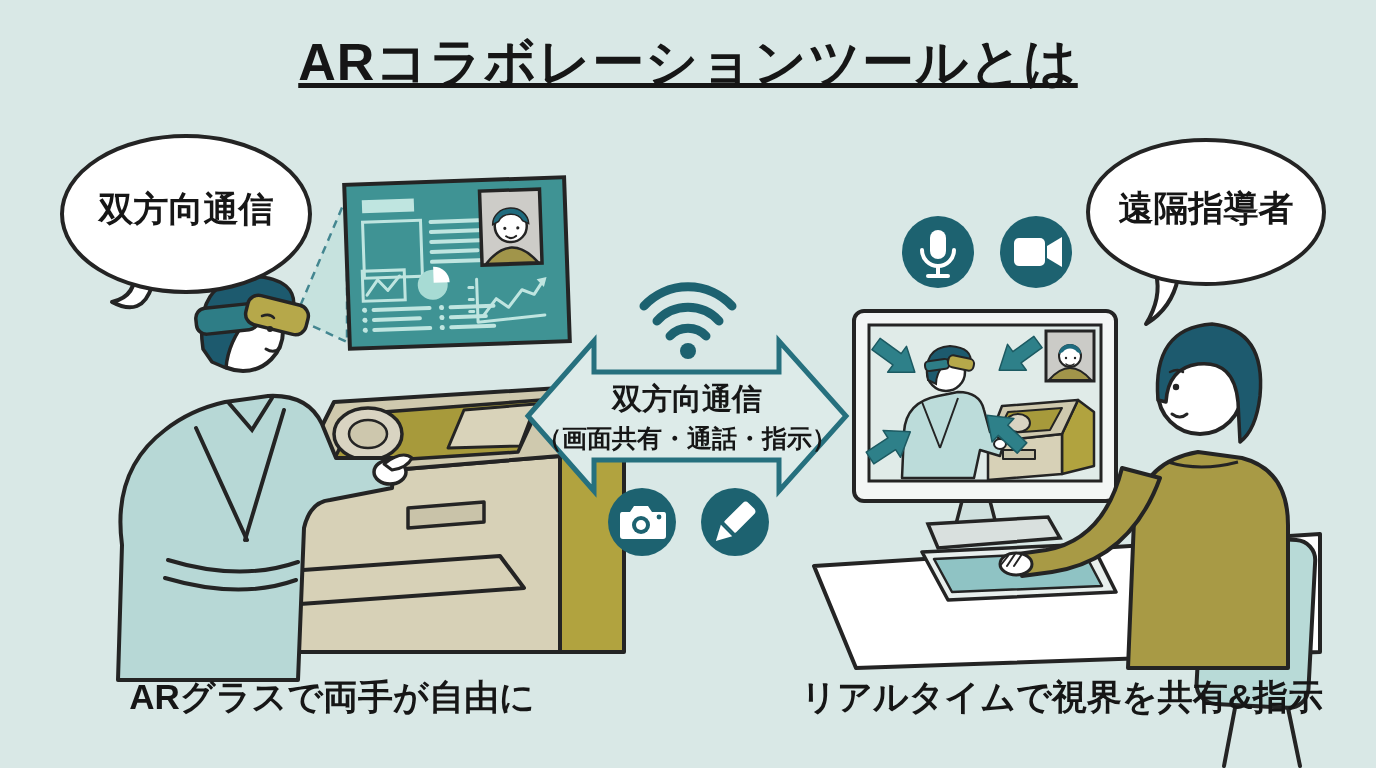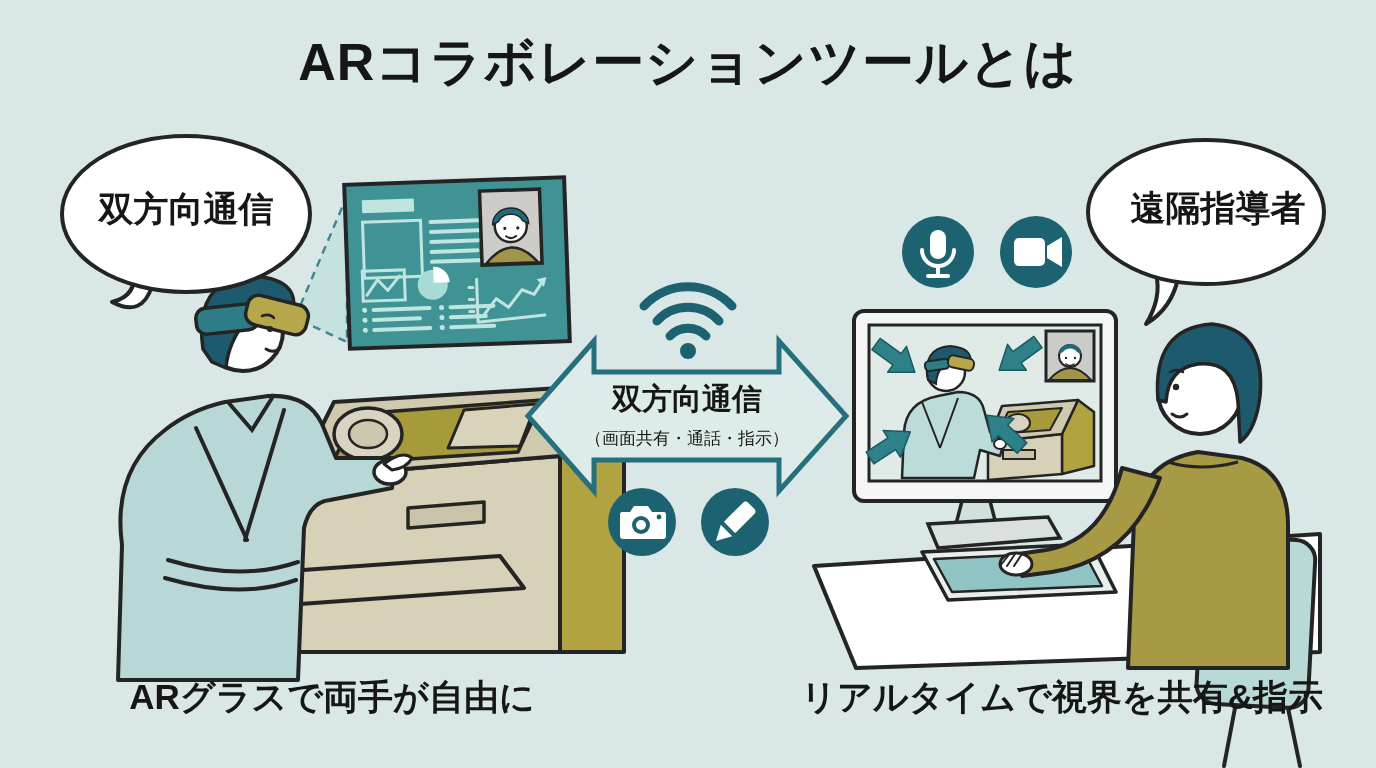--- a/index.html
+++ b/index.html
@@ -4,27 +4,27 @@
 <style>
   html,body{margin:0;padding:0;background:#d9e8e6;}
   .canvas{
     position:relative;width:1376px;height:768px;overflow:hidden;
     background:#d9e8e6;
     font-family:"Liberation Sans","DejaVu Sans",sans-serif;
   }
   .txt{position:absolute;color:#161616;white-space:nowrap;}
   .title{
     left:50%;top:28px;transform:translateX(-50%);
-    font-size:52px;font-weight:800;letter-spacing:1px;
+    font-size:52px;font-weight:800;letter-spacing:1px;text-decoration:underline;
   }
   .bubble-label{font-size:35px;font-weight:800;transform:translate(-50%,-50%);}
   .bubble-label.left{left:186px;top:209px;}
-  .bubble-label.right{left:1206px;top:208px;margin-left:12px;}
+  .bubble-label.right{left:1206px;top:208px;}
   .arrow-title{left:687px;top:399px;transform:translate(-50%,-50%);font-size:30px;font-weight:800;}
-  .arrow-sub{left:687px;top:438px;transform:translate(-50%,-50%);font-size:17px;font-weight:400;}
+  .arrow-sub{left:687px;top:438px;transform:translate(-50%,-50%);font-size:25px;font-weight:700;}
   .caption{font-size:35px;font-weight:800;transform:translate(-50%,-50%);}
   .caption.left{left:332px;top:697px;}
   .caption.right{left:1062px;top:697px;}
   svg{position:absolute;left:0;top:0;}
 </style>
 </head>
 <body>
 
 <div class="canvas">
 

